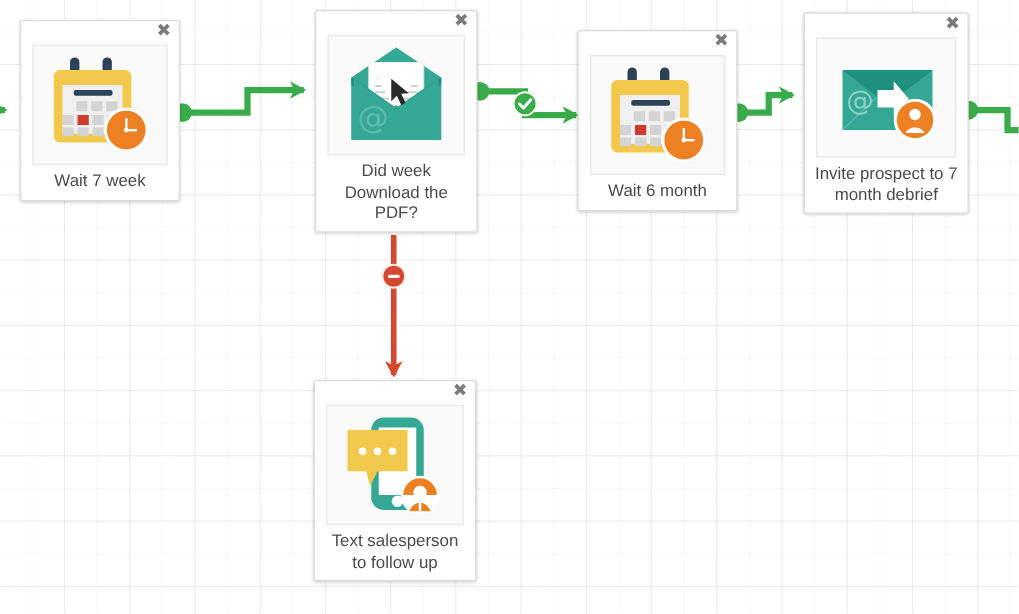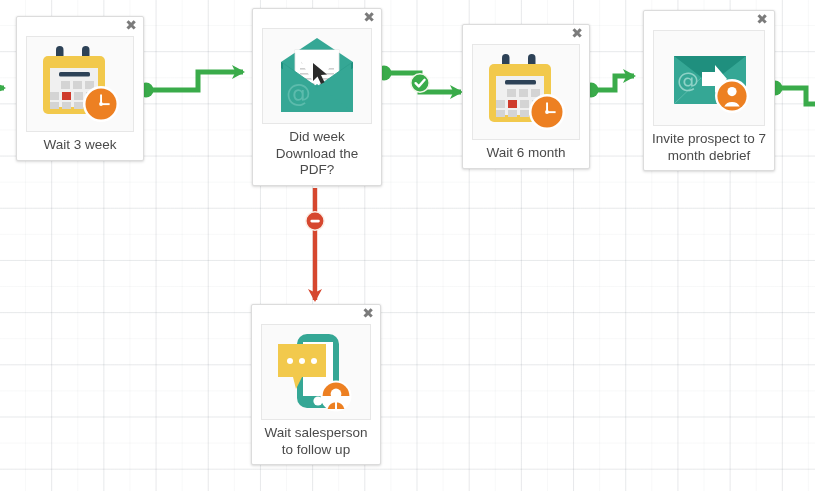--- a/index.html
+++ b/index.html
@@ -133,21 +133,21 @@
         <rect x="16" y="62" width="9" height="7" fill="#d4d4d4"></rect>
         <rect x="28" y="62" width="9" height="7" fill="#d4d4d4"></rect>
         <rect x="40" y="62" width="9" height="7" fill="#d4d4d4"></rect>
         <circle cx="67" cy="64" r="18" fill="#ffffff"></circle>
         <circle cx="67" cy="64" r="15.5" fill="#ed8022"></circle>
         <circle cx="67" cy="64" r="1.9" fill="#ffffff"></circle>
         <rect x="66.1" y="54.5" width="1.9" height="10" fill="#ffffff"></rect>
         <rect x="66.6" y="63.2" width="9" height="1.9" fill="#ffffff"></rect>
       </svg>
     </div>
-    <div class="node-label">Wait 3 week</div>
+    <div class="node-label">Wait 7 week</div>
   </div>
 
   <div class="node" style="left:252px; top:8px; width:130px;">
     <div class="node-head">
       <span class="close-btn">✖</span>
     </div>
     <div class="icon-box">
       <svg width="92" height="88" viewBox="0 0 92 88">
         <path d="M10,30 L46,6 L82,30 L82,80 L10,80 Z" fill="#35a795"></path>
         <path d="M10,30 L46,54 L82,30 L82,36 L46,60 L10,36 Z" fill="#1f8f7e"></path>
@@ -233,16 +233,16 @@
         <circle cx="20" cy="33" r="3" fill="#ffffff"></circle>
         <circle cx="32" cy="33" r="3" fill="#ffffff"></circle>
         <circle cx="44" cy="33" r="3" fill="#ffffff"></circle>
         <circle cx="66" cy="68" r="15.5" fill="#ffffff"></circle>
         <path d="M52.6,68 a13.4,13.4 0 0,1 26.8,0 Z" fill="#ed8022"></path>
         <circle cx="66" cy="66" r="5.4" fill="#ffffff"></circle>
         <path d="M57.6,81 a8.8,9.6 0 0,1 16.8,0 Z" fill="#ed8022"></path>
         <rect x="65" y="70" width="2" height="11" fill="#ffffff"></rect>
       </svg>
     </div>
-    <div class="node-label">Wait salesperson to follow up</div>
+    <div class="node-label">Text salesperson to follow up</div>
   </div>
 
 </div>
 
 </body></html>

